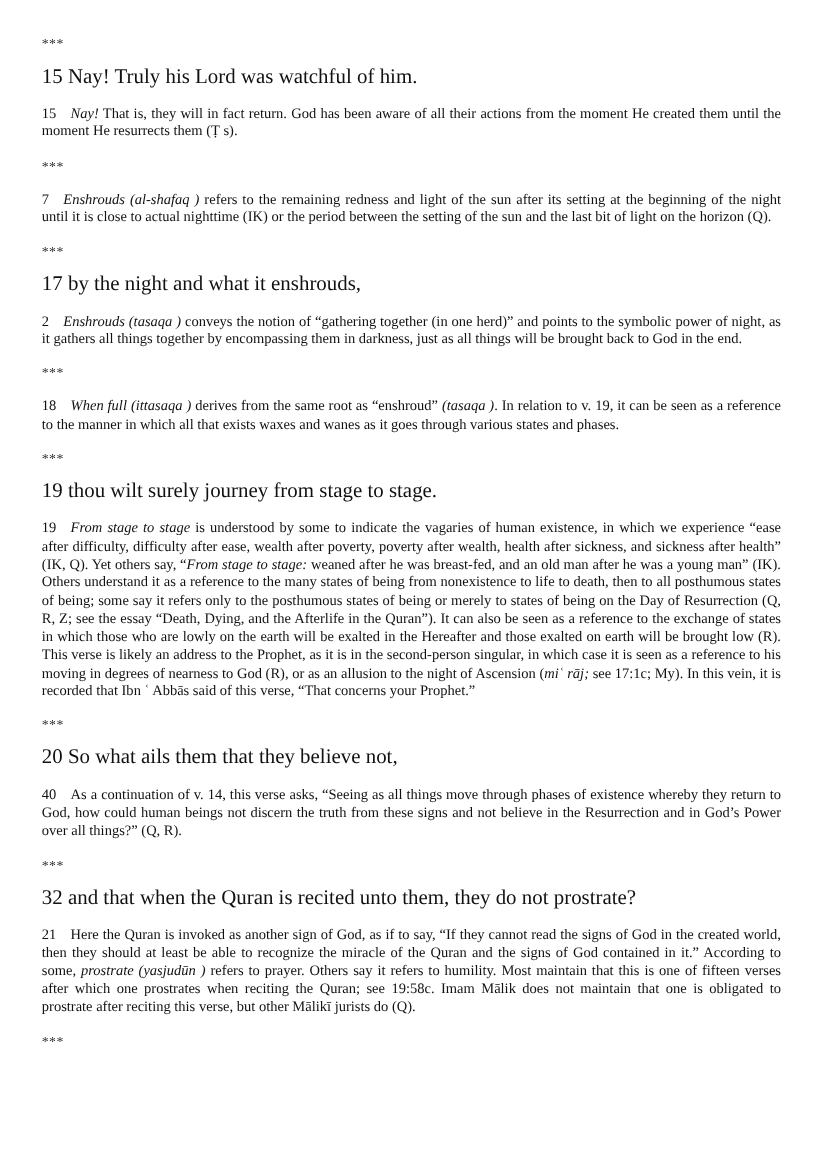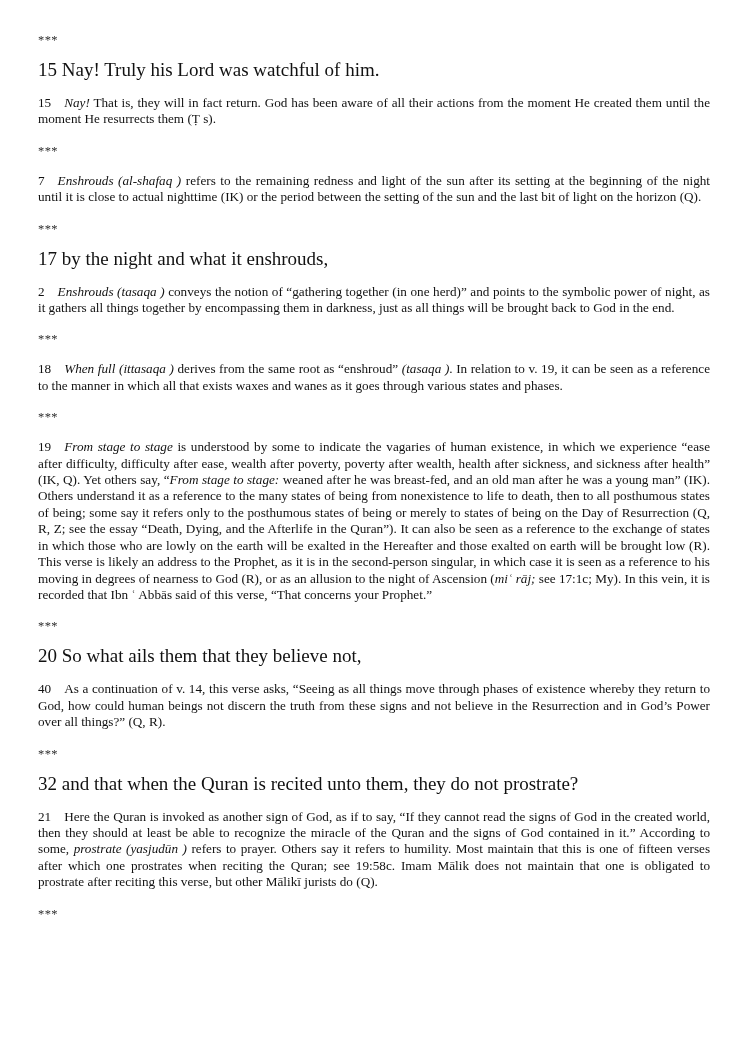--- a/index.html
+++ b/index.html
@@ -104,20 +104,21 @@
 
     <p class="divider">***</p>
 
 
     <p class="commentary">
       <span class="vnum">18</span><span class="gap"></span><em class="lemma">When full</em><span> <em>(ittasaqa )</em></span><span> derives from the same root as “enshroud” </span><em>(tasaqa )</em><span>. In relation to v. 19, it can be seen as a reference to the manner in which all that exists waxes and wanes as it goes through various states and phases.</span>
     </p>
 
     <p class="divider">***</p>
 
+    <p class="verse">19 thou wilt surely journey from stage to stage.</p>
 
     <p class="commentary">
       <span class="vnum">19</span><span class="gap"></span><em class="lemma">From stage to stage</em><span> is understood by some to indicate the vagaries of human existence, in which we experience “ease after difficulty, difficulty after ease, wealth after poverty, poverty after wealth, health after sickness, and sickness after health” (IK, Q). Yet others say, “</span><em class="lemma">From stage to stage:</em><span> weaned after he was breast-fed, and an old man after he was a young man” (IK). Others understand it as a reference to the many states of being from nonexistence to life to death, then to all posthumous states of being; some say it refers only to the posthumous states of being or merely to states of being on the Day of Resurrection (Q, R, Z; see the essay “Death, Dying, and the Afterlife in the Quran”). It can also be seen as a reference to the exchange of states in which those who are lowly on the earth will be exalted in the Hereafter and those exalted on earth will be brought low (R). This verse is likely an address to the Prophet, as it is in the second-person singular, in which case it is seen as a reference to his moving in degrees of nearness to God (R), or as an allusion to the night of Ascension (</span><em class="lemma">miʿ rāj;</em><span> see 17:1c; My). In this vein, it is recorded that Ibn ʿ Abbās said of this verse, “That concerns your Prophet.”</span>
     </p>
 
     <p class="divider">***</p>
 
     <p class="verse">20 So what ails them that they believe not,</p>
 
     <p class="commentary">

